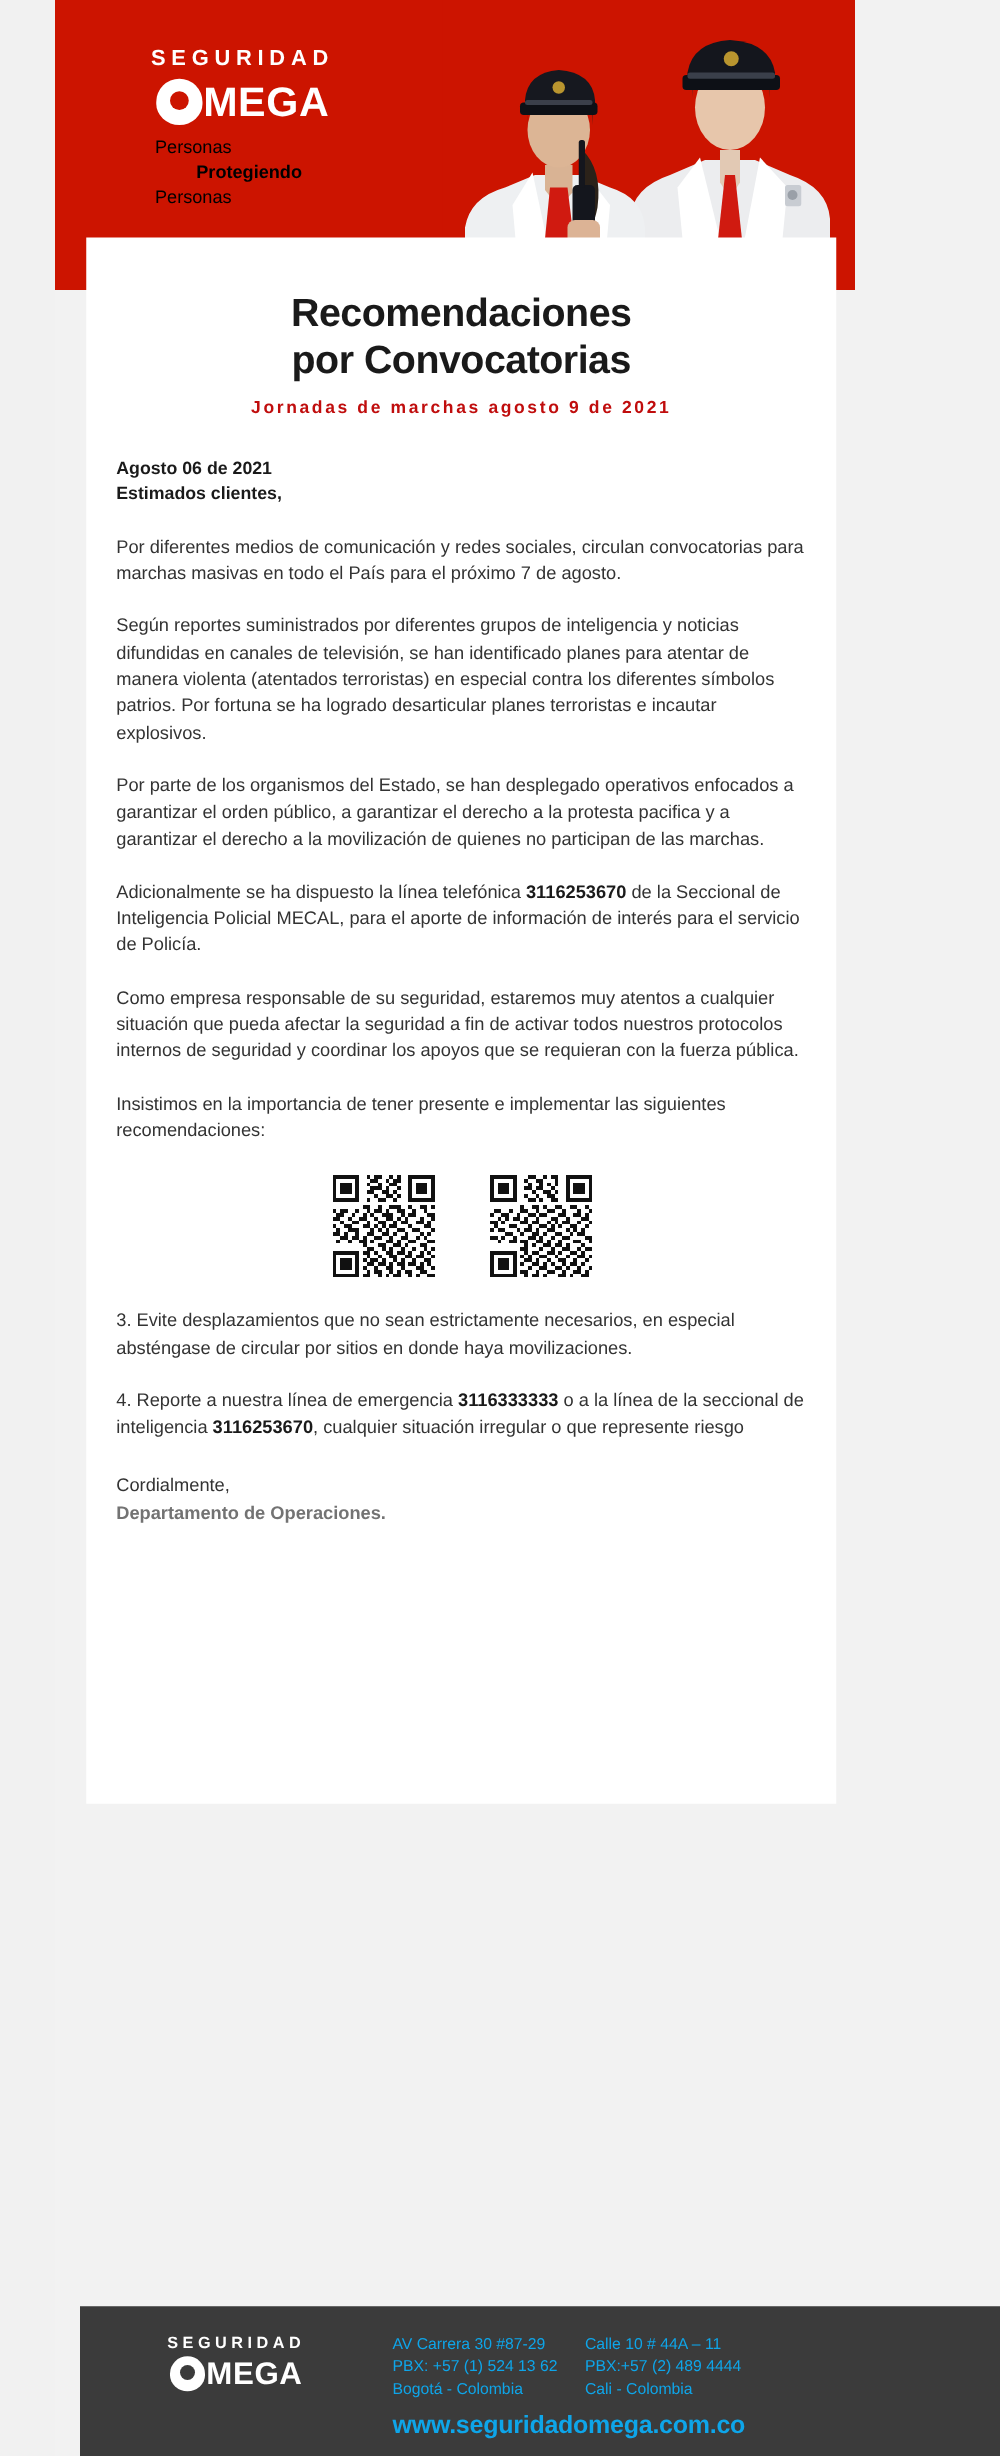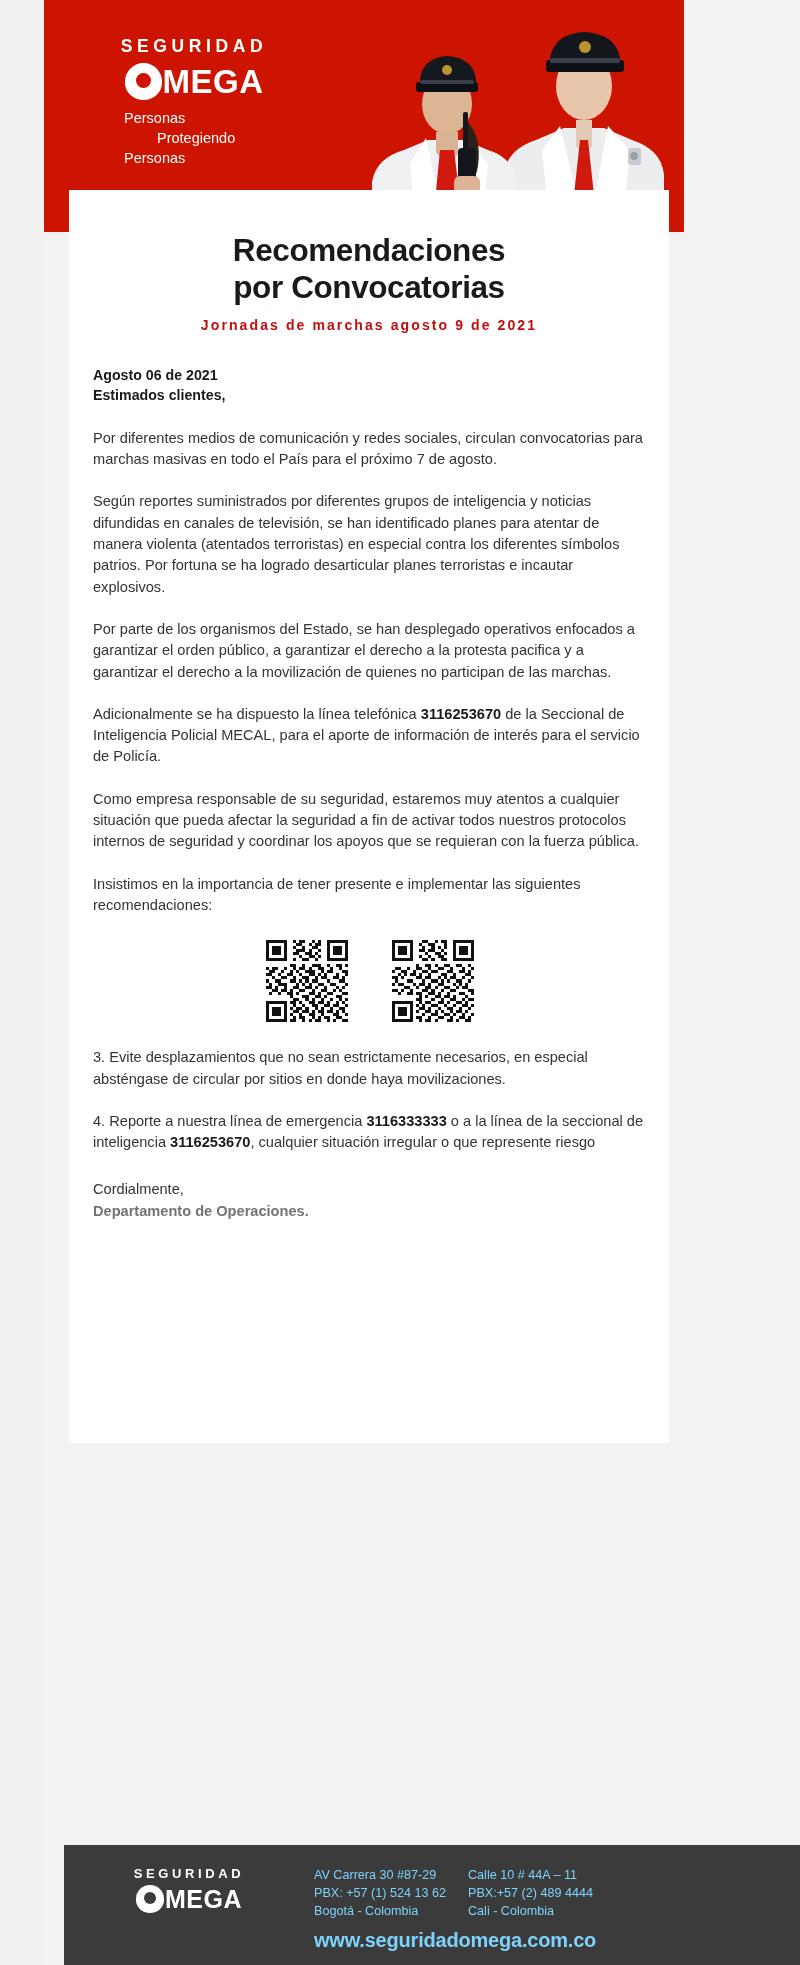--- a/index.html
+++ b/index.html
@@ -77,25 +77,25 @@
     color: #ffffff;
     font-size: 33px;
     font-weight: bold;
     letter-spacing: 0.5px;
     line-height: 1;
     margin-left: 1px;
   }
   .tagline {
     position: absolute;
     left: 80px; top: 108px;
-    color: #ffffff;
+    color: #000000;
     font-size: 14.5px;
     line-height: 1.38;
   }
-  .tagline .bold { font-weight: normal; padding-left: 33px; }
+  .tagline .bold { font-weight: bold; padding-left: 33px; }
 
   
   .photo {
     position: absolute;
     right: 0; top: 0;
     width: 330px; height: 232px;
     overflow: hidden;
   }
 
   
@@ -185,21 +185,21 @@
     letter-spacing: 3.6px;
   }
   .footer-brand .brand-main { margin-top: 5px; }
   .footer-brand .omega-mark { width: 28px; height: 28px; }
   .footer-brand .omega-mark .ring { width: 28px; height: 28px; }
   .footer-brand .omega-mark .hole { left: 8px; top: 7px; width: 12px; height: 12px; background: #3b3b3b; }
   .footer-brand .omega-mark .tail { left: 12.5px; top: 15px; width: 3px; height: 11px; }
   .footer-brand .brand-word { font-size: 25px; }
   .footer-info {
     padding-top: 22px;
-    color: #7dd3fc;
+    color: #0ea5e9;
   }
   .addr-cols {
     display: flex;
     gap: 22px;
   }
   .addr-col {
     font-size: 12.6px;
     line-height: 1.42;
     white-space: nowrap;
   }

